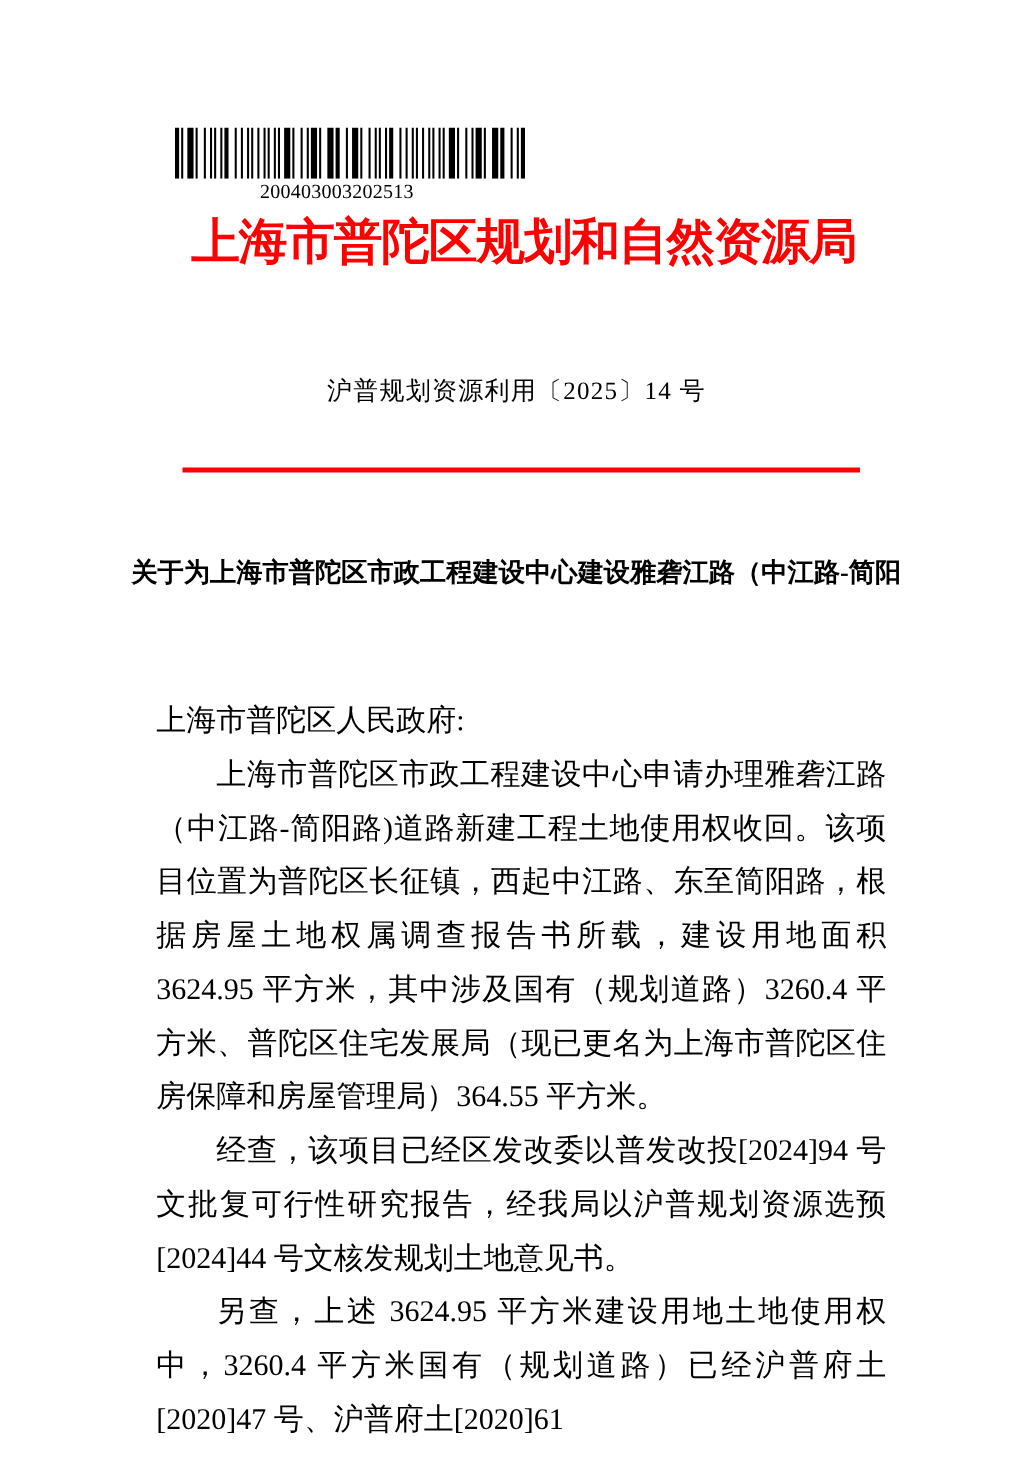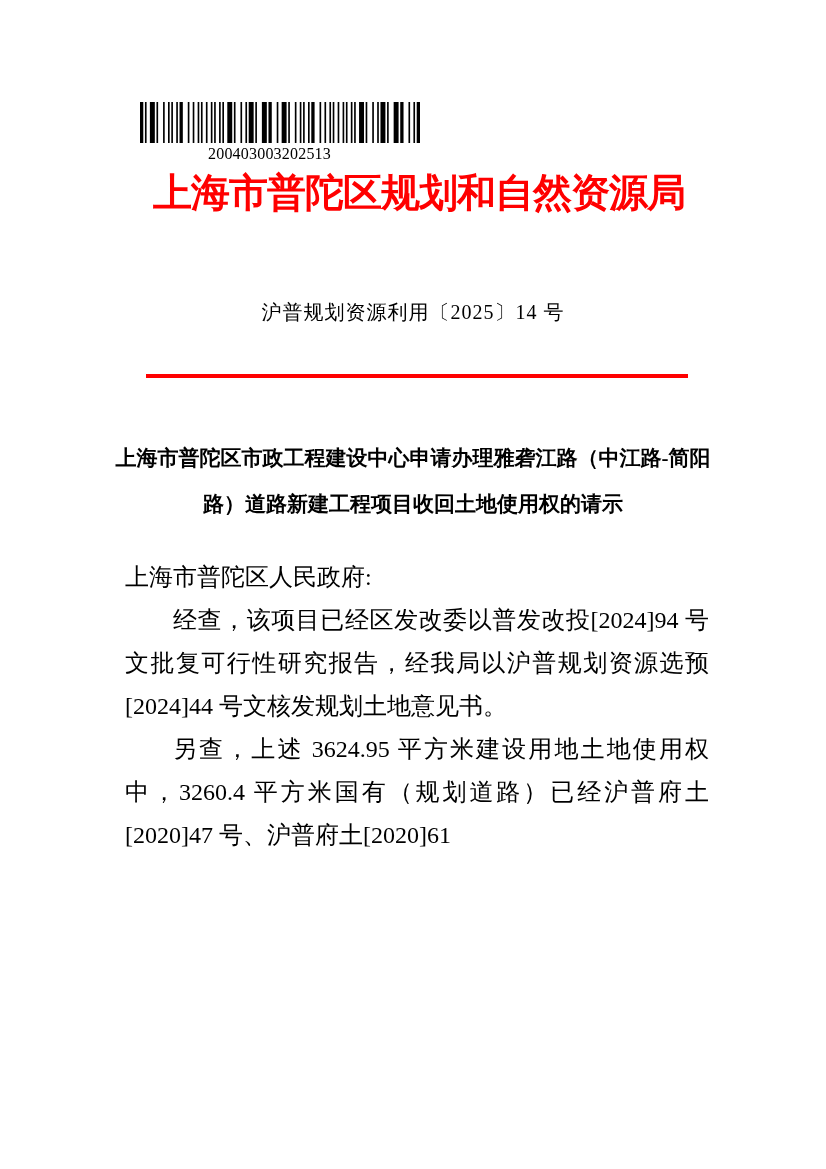--- a/index.html
+++ b/index.html
@@ -122,23 +122,23 @@
     <div class="barcode-number">200403003202513</div>
   </div>
 
   <div class="org-title">上海市普陀区规划和自然资源局</div>
 
   <div class="doc-number">沪普规划资源利用〔2025〕14 号</div>
 
   <div class="red-line"></div>
 
   <div class="doc-title">
-    <div>上海市普陀区市政工程建设中心申请办理雅砻江路（中江路-简阳</div>
-    <div>路）道路新建工程项目收回土地使用权的请示</div>
+    <div>关于为上海市普陀区市政工程建设中心建设雅砻江路（中江路-简阳</div>
   </div>
 
   <div class="body-text">
     <p>上海市普陀区人民政府:</p>
+    <p class="indent">上海市普陀区市政工程建设中心申请办理雅砻江路（中江路-简阳路)道路新建工程土地使用权收回。该项目位置为普陀区长征镇，西起中江路、东至简阳路，根据房屋土地权属调查报告书所载，建设用地面积 3624.95 平方米，其中涉及国有（规划道路）3260.4 平方米、普陀区住宅发展局（现已更名为上海市普陀区住房保障和房屋管理局）364.55 平方米。</p>
     <p class="indent">经查，该项目已经区发改委以普发改投[2024]94 号文批复可行性研究报告，经我局以沪普规划资源选预[2024]44 号文核发规划土地意见书。</p>
     <p class="indent">另查，上述 3624.95 平方米建设用地土地使用权中，3260.4 平方米国有（规划道路）已经沪普府土[2020]47 号、沪普府土[2020]61</p>
   </div>
 
 </div>
 
 </body></html>

